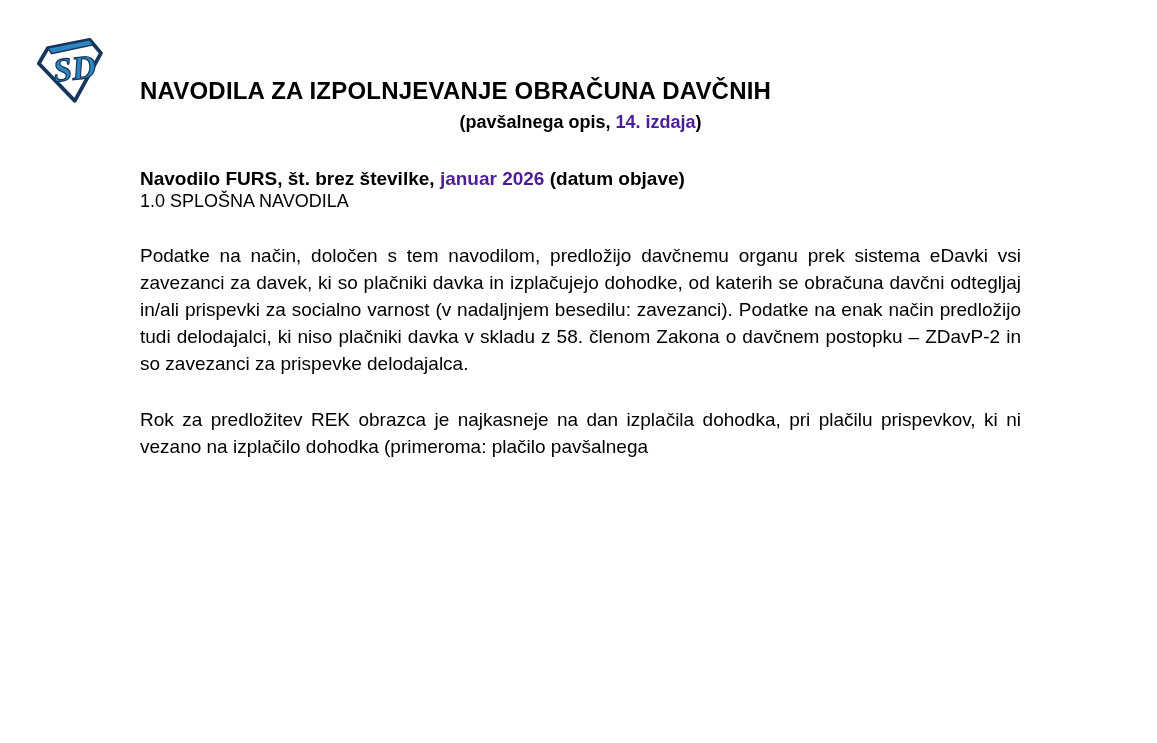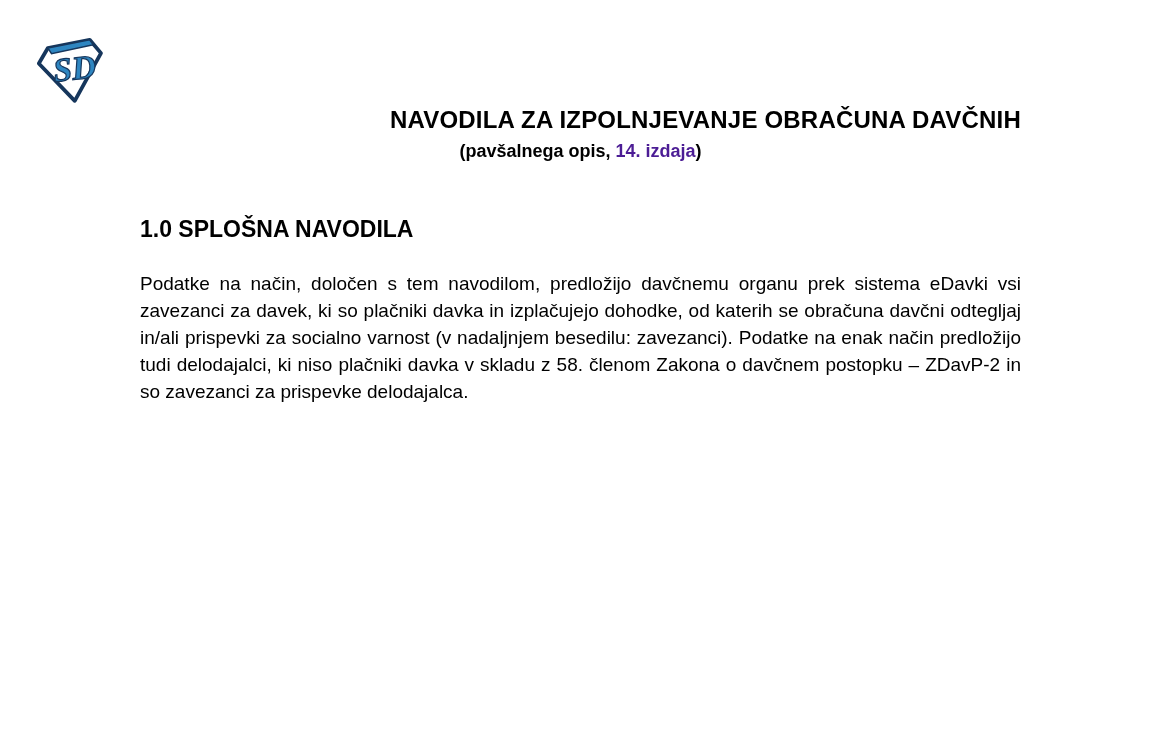--- a/index.html
+++ b/index.html
@@ -23,44 +23,43 @@
     height: 72px;
   }
   .content {
     position: absolute;
     left: 140px;
     top: 0;
     width: 881px;
     color: #000000;
   }
   .title-block {
-    margin-top: 104px;
-    text-align: right;
+    margin-top: 75px;
+    text-align: left;
     font-weight: bold;
     font-size: 24px;
     line-height: 32px;
     letter-spacing: 0.2px;
   }
   .subtitle {
     text-align: center;
     font-weight: bold;
     font-size: 18px;
     line-height: 27px;
     margin-top: 2px;
   }
   .meta-line {
     margin-top: 31px;
     font-weight: bold;
     font-size: 19px;
     line-height: 23px;
   }
   .section-heading {
-    margin-top: 53px;
-    font-weight: bold;
-    font-size: 23px;
+    font-weight: normal;
+    font-size: 18px;
     line-height: 23px;
   }
   p.body-para {
     margin: 29px 0 0 0;
     font-size: 19px;
     line-height: 27px;
     text-align: justify;
   }
   .red { color: #4c1d95; }
 </style>
@@ -80,19 +79,23 @@
   <div class="content">
 
     <div class="title-block">
       <div>NAVODILA ZA IZPOLNJEVANJE OBRAČUNA DAVČNIH</div>
     </div>
 
     <div class="subtitle">
       <span>(pavšalnega opis, </span><span class="red">14. izdaja</span><span>)</span>
     </div>
 
+    <div class="meta-line">
+      <span>Navodilo FURS, št. brez številke, </span><span class="red">januar 2026</span><span> (datum objave)</span>
+    </div>
 
     <div class="section-heading">1.0 SPLOŠNA NAVODILA</div>
 
     <p class="body-para">Podatke na način, določen s tem navodilom, predložijo davčnemu organu prek sistema eDavki vsi zavezanci za davek, ki so plačniki davka in izplačujejo dohodke, od katerih se obračuna davčni odtegljaj in/ali prispevki za socialno varnost (v nadaljnjem besedilu: zavezanci). Podatke na enak način predložijo tudi delodajalci, ki niso plačniki davka v skladu z 58. členom Zakona o davčnem postopku – ZDavP-2 in so zavezanci za prispevke delodajalca.</p>
+    <p class="body-para">Rok za predložitev REK obrazca je najkasneje na dan izplačila dohodka, pri plačilu prispevkov, ki ni vezano na izplačilo dohodka (primeroma: plačilo pavšalnega</p>
 
   </div>
 </div>
 
 </body></html>

